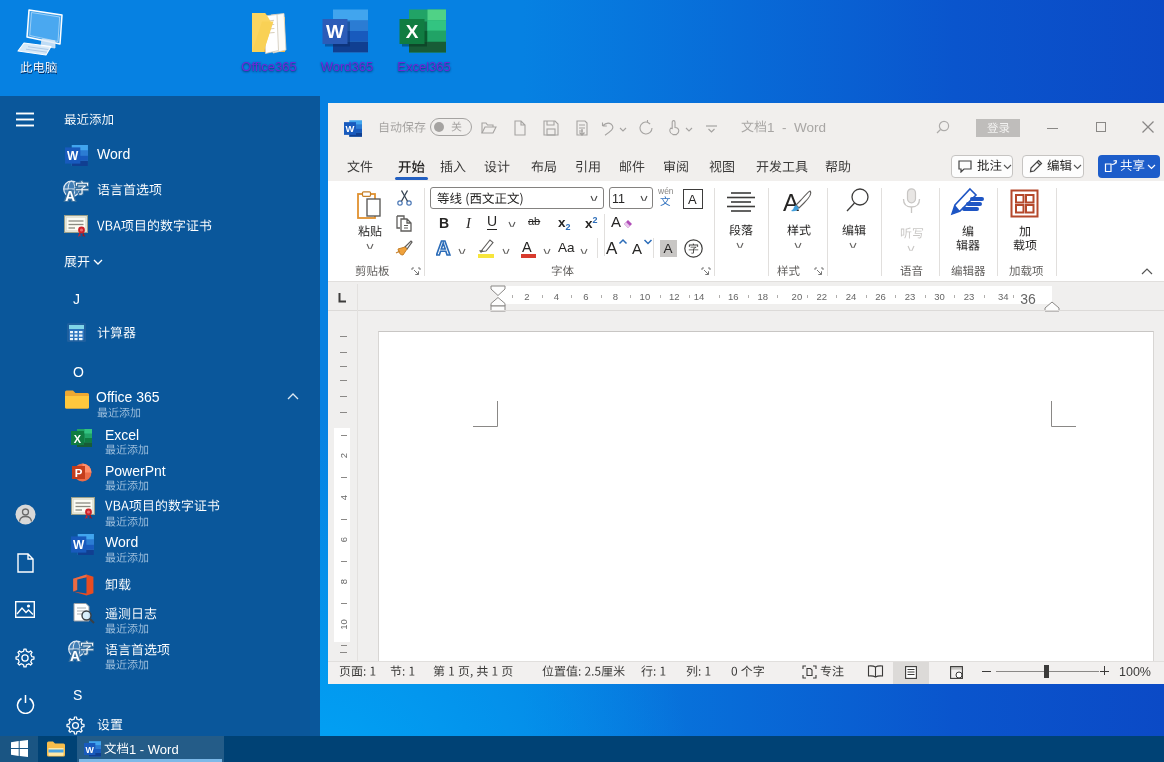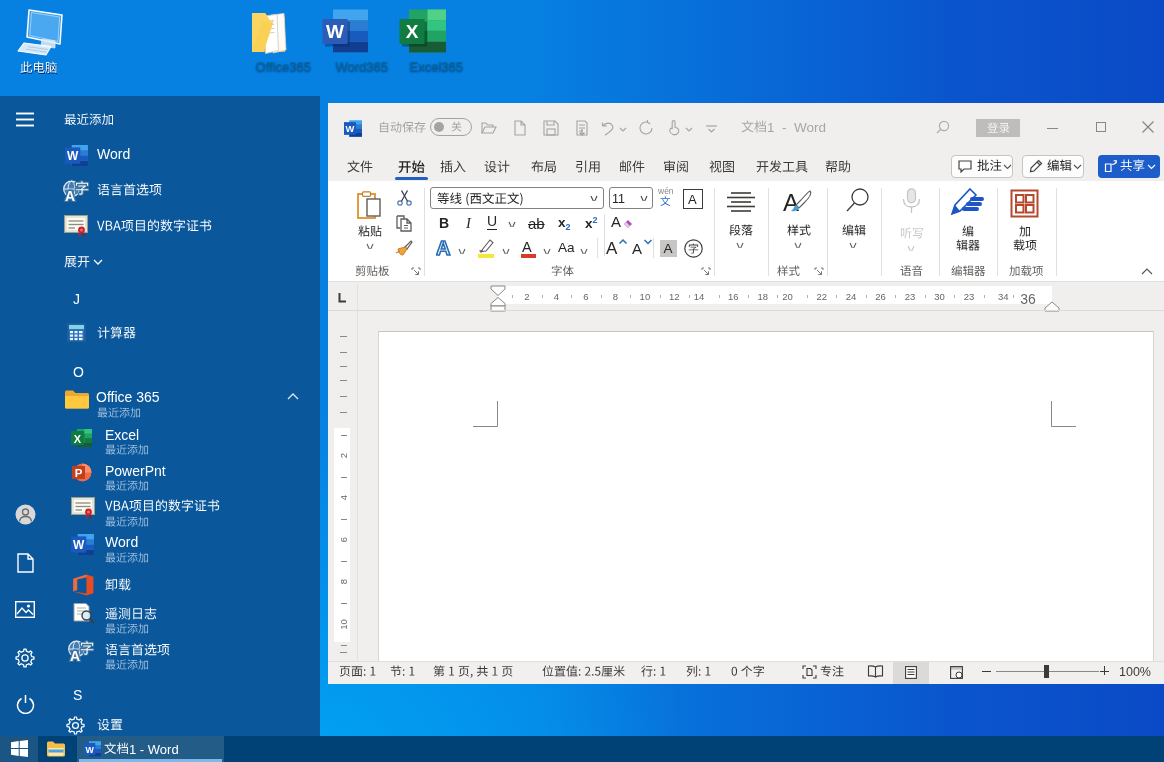--- a/index.html
+++ b/index.html
@@ -1,18 +1,18 @@
 <!DOCTYPE html>
 <html><head><meta charset="utf-8"><style>*{margin:0;padding:0;box-sizing:border-box}
 html,body{width:1164px;height:762px;overflow:hidden}
 body{font-family:"Liberation Sans",sans-serif;position:relative;
 background:radial-gradient(circle 640px at 310px 800px, rgba(0,169,248,.9), rgba(0,169,248,0) 60%),
 linear-gradient(90deg,#0681e2 0%,#0681e2 45%,#0a55cd 82%,#0b4ac6 100%);}
 .ab{position:absolute}
-.lbl{position:absolute;color:#0369a1;font-size:12.5px;text-shadow:0 1px 2px rgba(10,40,90,.9);text-align:right;white-space:nowrap}
+.lbl{position:absolute;color:#6d28d9;font-size:12.5px;text-shadow:0 1px 2px rgba(10,40,90,.9);text-align:center;white-space:nowrap}
 .wt{position:absolute;white-space:nowrap}
 </style></head><body>
 <svg width="0" height="0" style="position:absolute">
     <defs>
       <path id="t0" transform="translate(0,11) scale(0.01250,-0.01250)" d="M44 13 58 -67C184 -42 366 -9 536 23L531 98L388 72V459H531V531H388V840H312V58L199 39V637H125V26ZM581 840V90C581 -19 607 -47 699 -47C719 -47 831 -47 852 -47C941 -47 962 9 971 170C949 175 919 189 899 204C894 61 888 25 846 25C822 25 728 25 709 25C666 25 660 35 660 88V399C757 446 860 504 937 561L875 622C823 575 742 520 660 475V840Z M1452 408V264H1204V408ZM1531 408H1788V264H1531ZM1452 478H1204V621H1452ZM1531 478V621H1788V478ZM1126 695V129H1204V191H1452V85C1452 -32 1485 -63 1597 -63C1622 -63 1791 -63 1818 -63C1925 -63 1949 -10 1962 142C1939 148 1907 162 1887 176C1880 46 1870 13 1814 13C1778 13 1632 13 1602 13C1542 13 1531 25 1531 83V191H1865V695H1531V838H1452V695Z M2732 594C2714 524 2691 457 2663 394C2626 446 2586 497 2548 543L2499 507C2543 453 2590 391 2632 329C2593 254 2546 188 2492 137C2507 125 2532 99 2542 87C2591 137 2634 198 2673 268C2708 213 2738 162 2757 121L2811 164C2788 211 2750 271 2707 334C2742 410 2772 493 2796 580ZM2572 819C2596 778 2623 726 2638 687H2382V615H2944V687H2690L2714 696C2699 734 2666 796 2639 840ZM2846 541V45H2478V537H2407V-25H2846V-78H2916V541ZM2284 744V569H2155V744ZM2089 805V435C2089 292 2085 95 2028 -43C2043 -50 2073 -71 2084 -84C2126 15 2144 149 2151 272H2284V9C2284 -2 2281 -6 2270 -6C2260 -6 2230 -6 2196 -5C2206 -23 2215 -54 2217 -72C2267 -72 2299 -71 2321 -59C2342 -47 2349 -27 2349 8V805ZM2284 505V337H2154L2155 435V505Z"></path>
       <path id="t1" transform="translate(0,11) scale(0.01250,-0.01250)" d="M248 635H753V564H248ZM248 755H753V685H248ZM176 808V511H828V808ZM396 392V325H214V392ZM47 43 54 -24 396 17V-80H468V26L522 33V94L468 88V392H949V455H49V392H145V52ZM507 330V268H567L547 262C577 189 618 124 671 70C616 29 554 -2 491 -22C504 -35 522 -61 529 -77C596 -53 662 -19 720 26C776 -20 843 -55 919 -77C929 -59 948 -32 964 -18C891 0 826 31 771 71C837 135 889 215 920 314L877 333L863 330ZM613 268H832C806 209 767 157 721 113C675 157 639 209 613 268ZM396 269V198H214V269ZM396 142V80L214 59V142Z M1081 783C1136 730 1201 654 1231 607L1292 650C1260 697 1193 769 1138 820ZM1866 840C1764 809 1574 789 1415 780V558C1415 428 1406 250 1318 120C1335 111 1368 89 1381 75C1459 187 1483 344 1489 475H1693V78H1767V475H1952V545H1491V558V720C1644 730 1814 749 1928 784ZM1262 478H1052V404H1189V125C1144 108 1092 63 1039 6L1089 -63C1140 5 1189 64 1223 64C1245 64 1277 30 1319 4C1389 -39 1472 -51 1597 -51C1693 -51 1872 -45 1943 -40C1944 -19 1956 19 1965 39C1868 28 1718 20 1599 20C1486 20 1401 27 1336 68C1302 88 1281 107 1262 119Z M2407 289C2384 213 2342 126 2280 75L2335 34C2400 92 2441 186 2466 266ZM2643 254C2672 187 2701 99 2709 40L2770 63C2760 120 2732 207 2699 273ZM2766 281C2823 205 2883 100 2907 31L2970 63C2944 132 2884 233 2825 309ZM2533 397V3C2533 -9 2529 -13 2515 -13C2502 -13 2459 -14 2409 -12C2418 -33 2427 -60 2430 -80C2497 -80 2541 -79 2568 -68C2595 -57 2603 -37 2603 2V397ZM2085 777C2143 748 2213 701 2246 667L2291 728C2256 761 2186 804 2129 831ZM2038 506C2098 480 2170 437 2205 405L2248 466C2212 498 2140 537 2079 561ZM2060 -25 2127 -67C2171 22 2221 139 2259 239L2199 281C2157 173 2100 49 2060 -25ZM2327 783V713H2548C2537 667 2522 622 2503 579H2281V508H2466C2416 427 2347 357 2254 311C2268 297 2290 270 2300 254C2414 313 2494 403 2550 508H2676C2732 408 2826 316 2922 270C2933 288 2956 314 2971 328C2888 363 2807 431 2754 508H2954V579H2584C2601 622 2615 667 2627 713H2920V783Z M3572 716V-65H3644V9H3838V-57H3913V716ZM3644 81V643H3838V81ZM3195 827 3194 650H3053V577H3192C3185 325 3154 103 3028 -29C3047 -41 3074 -64 3086 -81C3221 66 3256 306 3265 577H3417C3409 192 3400 55 3379 26C3370 13 3360 9 3345 10C3327 10 3284 10 3237 14C3250 -7 3257 -39 3259 -61C3304 -64 3350 -65 3378 -61C3407 -57 3426 -48 3444 -22C3475 21 3482 167 3490 612C3490 623 3490 650 3490 650H3267L3269 827Z"></path>
       <path id="t2" transform="translate(0,11.4) scale(0.01300,-0.01300)" d="M98 767C152 720 217 653 249 610L300 664C269 705 200 768 146 813ZM391 624V559H520C509 510 497 462 486 422H320V354H958V422H840C848 486 856 560 860 623L807 628L795 624H610L634 737H924V804H355V737H557L534 624ZM564 422 596 559H783C780 517 775 467 769 422ZM403 271V-80H475V-41H816V-77H890V271ZM475 25V204H816V25ZM186 -50C201 -31 227 -11 394 105C388 120 378 149 374 168L254 89V527H45V454H184V91C184 50 163 27 148 17C161 1 180 -32 186 -50Z M1200 392V330H1803V392ZM1200 542V480H1803V542ZM1190 235V-79H1264V-37H1738V-76H1814V235ZM1264 27V171H1738V27ZM1412 820C1447 781 1483 728 1503 690H1054V624H1951V690H1549L1585 702C1566 741 1524 799 1485 842Z M2243 312H2755V210H2243ZM2243 373V472H2755V373ZM2243 150H2755V44H2243ZM2228 815C2259 782 2294 736 2313 702H2054V632H2456C2450 602 2442 568 2433 539H2168V-80H2243V-23H2755V-80H2833V539H2512L2546 632H2949V702H2696C2725 737 2757 779 2785 820L2702 842C2681 800 2643 742 2611 702H2345L2389 725C2370 758 2331 808 2294 844Z M3061 765C3119 716 3187 646 3216 597L3278 644C3246 692 3177 760 3118 806ZM3446 810C3422 721 3380 633 3326 574C3344 565 3376 545 3390 534C3413 562 3435 597 3455 636H3603V490H3320V423H3501C3484 292 3443 197 3293 144C3309 130 3331 102 3339 83C3507 149 3557 264 3576 423H3679V191C3679 115 3696 93 3771 93C3786 93 3854 93 3869 93C3932 93 3952 125 3959 252C3938 257 3907 268 3893 282C3890 177 3886 163 3861 163C3847 163 3792 163 3782 163C3756 163 3753 166 3753 191V423H3951V490H3678V636H3909V701H3678V836H3603V701H3485C3498 731 3509 763 3518 795ZM3251 456H3056V386H3179V83C3136 63 3090 27 3045 -15L3095 -80C3152 -18 3206 34 3243 34C3265 34 3296 5 3335 -19C3401 -58 3484 -68 3600 -68C3698 -68 3867 -63 3945 -58C3946 -36 3958 1 3966 20C3867 10 3715 3 3601 3C3495 3 3411 9 3349 46C3301 74 3278 98 3251 100Z M4618 500V289C4618 184 4591 56 4319 -19C4335 -34 4357 -61 4366 -77C4649 12 4693 158 4693 289V500ZM4689 91C4766 41 4864 -31 4911 -79L4961 -26C4913 21 4813 90 4736 138ZM4029 184 4048 106C4140 137 4262 179 4379 219L4369 284L4247 247V650H4363V722H4046V650H4172V225ZM4417 624V153H4490V556H4816V155H4891V624H4655C4670 655 4686 692 4702 728H4957V796H4381V728H4613C4603 694 4591 656 4578 624Z"></path>
       <path id="t3" transform="translate(0,11.4) scale(0.01300,-0.01300)" d="M235 0H342L575 733H481L363 336C338 250 320 180 292 94H288C261 180 242 250 217 336L98 733H1Z M676 0H909C1073 0 1187 71 1187 215C1187 315 1125 373 1038 390V395C1107 417 1145 481 1145 554C1145 683 1041 733 893 733H676ZM768 422V660H881C996 660 1054 628 1054 542C1054 467 1003 422 877 422ZM768 74V350H896C1025 350 1096 309 1096 218C1096 119 1022 74 896 74Z M1236 0H1329L1400 224H1668L1738 0H1836L1587 733H1484ZM1423 297 1459 410C1485 493 1509 572 1532 658H1536C1560 573 1583 493 1610 410L1645 297Z M2458 500V289C2458 184 2431 56 2159 -19C2175 -34 2197 -61 2206 -77C2489 12 2533 158 2533 289V500ZM2529 91C2606 41 2704 -31 2751 -79L2801 -26C2753 21 2653 90 2576 138ZM1869 184 1888 106C1980 137 2102 179 2219 219L2209 284L2087 247V650H2203V722H1886V650H2012V225ZM2257 624V153H2330V556H2656V155H2731V624H2495C2510 655 2526 692 2542 728H2797V796H2221V728H2453C2443 694 2431 656 2418 624Z M3073 470H3599V305H3073ZM3073 542V704H3599V542ZM3073 233H3599V67H3073ZM2998 778V-74H3073V-6H3599V-74H3677V778Z M4392 423C4447 350 4515 250 4545 189L4609 229C4576 288 4507 385 4450 456ZM4080 842C4072 794 4055 728 4039 679H3927V-54H3996V25H4275V679H4108C4125 722 4144 778 4161 828ZM3996 612H4206V401H3996ZM3996 93V335H4206V93ZM4438 844C4406 706 4352 568 4283 479C4301 469 4332 448 4346 436C4380 484 4412 545 4440 613H4696C4684 212 4668 58 4636 24C4624 10 4613 7 4593 7C4570 7 4510 8 4444 13C4458 -6 4467 -38 4469 -59C4525 -62 4584 -64 4618 -61C4654 -57 4676 -49 4699 -19C4739 30 4753 185 4768 644C4769 654 4769 682 4769 682H4467C4483 729 4498 779 4510 828Z M5283 821C5265 782 5233 723 5208 688L5257 664C5283 697 5317 747 5346 793ZM4928 793C4954 751 4981 696 4990 661L5047 686C5038 722 5011 776 4983 815ZM5250 260C5227 208 5195 164 5157 126C5119 145 5080 164 5043 180C5057 204 5073 231 5087 260ZM4950 153C4999 134 5054 109 5104 83C5040 37 4963 5 4881 -14C4894 -28 4910 -54 4917 -72C5009 -47 5094 -8 5166 50C5199 30 5229 11 5252 -6L5300 43C5277 59 5248 77 5215 95C5268 152 5310 222 5335 309L5294 326L5282 323H5118L5140 375L5073 387C5066 367 5056 345 5046 323H4910V260H5015C4994 220 4971 183 4950 153ZM5097 841V654H4890V592H5074C5026 527 4949 465 4879 435C4894 421 4911 395 4920 378C4981 411 5047 467 5097 526V404H5167V540C5215 505 5276 458 5301 435L5343 489C5319 506 5231 562 5182 592H5371V654H5167V841ZM5469 832C5444 656 5399 488 5321 383C5337 373 5366 349 5378 337C5404 374 5426 418 5446 467C5468 369 5497 278 5534 199C5478 104 5400 31 5291 -22C5305 -37 5326 -67 5333 -83C5435 -28 5512 41 5571 129C5621 44 5683 -24 5761 -71C5773 -52 5795 -26 5812 -12C5728 33 5662 106 5611 198C5664 301 5698 426 5720 576H5788V646H5503C5517 702 5529 761 5538 821ZM5649 576C5633 461 5609 361 5573 276C5535 366 5507 468 5488 576Z M6300 363V300H5909V228H6300V14C6300 0 6295 -5 6277 -6C6259 -6 6194 -6 6127 -4C6140 -24 6154 -58 6159 -79C6244 -79 6297 -78 6332 -67C6368 -54 6379 -32 6379 12V228H6770V300H6379V337C6467 384 6557 452 6619 516L6568 555L6551 551H6073V480H6475C6424 436 6359 392 6300 363ZM6264 824C6283 798 6302 765 6315 736H5920V529H5994V664H6683V529H6760V736H6403C6389 769 6363 814 6337 847Z M6942 769C6996 722 7064 657 7097 615L7149 667C7116 708 7046 771 6991 814ZM7192 30V-40H7802V30H7564V360H7762V431H7564V693H7780V763H7226V693H7487V30H7352V512H7278V30ZM6890 526V454H7031V107C7031 54 6994 15 6975 -1C6988 -12 7012 -37 7021 -52C7036 -32 7063 -10 7234 124C7225 139 7211 169 7204 188L7104 112V526Z M8557 760C8621 717 8704 656 8745 617L8791 674C8749 711 8664 770 8602 810ZM7966 665V592H8258V395H7900V323H8258V-79H8334V323H8704C8693 178 8679 115 8659 97C8649 88 8638 87 8617 87C8594 87 8529 88 8466 94C8480 73 8490 43 8492 21C8553 18 8613 17 8644 19C8679 22 8702 28 8722 50C8752 79 8768 160 8783 361C8784 372 8786 395 8786 395H8640V665H8334V837H8258V665ZM8334 395V592H8566V395Z"></path>
       <path id="t4" transform="translate(0,11.4) scale(0.01300,-0.01300)" d="M313 -81V-80C332 -68 364 -60 615 3C613 17 615 46 618 65L402 17V222H540C609 68 736 -35 916 -81C925 -61 945 -34 961 -19C874 -1 798 31 737 76C789 104 850 141 897 177L840 217C803 186 742 145 691 116C659 147 632 182 611 222H950V288H741V393H910V457H741V550H670V457H469V550H400V457H249V393H400V288H221V222H331V60C331 15 301 -8 282 -18C293 -32 308 -63 313 -81ZM469 393H670V288H469ZM216 727H815V625H216ZM141 792V498C141 338 132 115 31 -42C50 -50 83 -69 98 -81C202 83 216 328 216 498V559H890V792Z M1649 703V418H1369V461V703ZM1052 418V346H1288C1274 209 1223 75 1054 -28C1074 -41 1101 -66 1114 -84C1299 33 1351 189 1365 346H1649V-81H1726V346H1949V418H1726V703H1918V775H1089V703H1293V461L1292 418Z"></path>
       <path id="t5" transform="translate(0,11.4) scale(0.01300,-0.01300)" d="M137 775C193 728 263 660 295 617L346 673C312 714 241 778 186 823ZM46 526V452H205V93C205 50 174 20 155 8C169 -7 189 -41 196 -61C212 -40 240 -18 429 116C421 130 409 162 404 182L281 98V526ZM626 837V508H372V431H626V-80H705V431H959V508H705V837Z M1252 457H1764V398H1252ZM1252 350H1764V290H1252ZM1252 562H1764V505H1252ZM1576 845C1548 768 1497 695 1436 647C1453 640 1482 624 1497 613H1296L1353 634C1346 653 1331 680 1315 704H1487V766H1223C1234 786 1244 806 1253 826L1183 845C1151 767 1096 689 1035 638C1052 628 1082 608 1096 596C1127 625 1158 663 1185 704H1237C1257 674 1277 637 1287 613H1177V239H1311V174L1310 152H1056V90H1286C1258 48 1198 6 1072 -25C1088 -39 1109 -65 1119 -81C1279 -35 1346 28 1372 90H1642V-78H1719V90H1948V152H1719V239H1842V613H1742L1796 638C1786 657 1768 681 1748 704H1940V766H1620C1631 786 1640 807 1648 828ZM1642 152H1386L1387 172V239H1642ZM1505 613C1532 638 1559 669 1583 704H1663C1690 675 1718 639 1731 613Z M2196 730H2366V589H2196ZM2622 730H2802V589H2622ZM2614 484C2656 468 2706 443 2740 420H2452C2475 452 2495 485 2511 518L2437 532V795H2128V524H2431C2415 489 2392 454 2364 420H2052V353H2298C2230 293 2141 239 2030 198C2045 184 2064 158 2072 141L2128 165V-80H2198V-51H2365V-74H2437V229H2246C2305 267 2355 309 2396 353H2582C2624 307 2679 264 2739 229H2555V-80H2624V-51H2802V-74H2875V164L2924 148C2934 166 2955 194 2972 208C2863 234 2751 288 2675 353H2949V420H2774L2801 449C2768 475 2704 506 2653 524ZM2553 795V524H2875V795ZM2198 15V163H2365V15ZM2624 15V163H2802V15Z"></path>
@@ -538,21 +538,21 @@
     <use href="#t31" fill="#2c6fbe"></use>
   </svg>
 <div class="ab" style="left:683px;top:189px;width:20px;height:20px;border:1.4px solid #3d3c3b"></div>
 <div class="wt" style="left:688px;top:191.5px;font-size:13px;color:#262524">A</div>
 <div class="wt" style="left:439px;top:215px;font-size:14px;font-weight:bold;color:#262524">B</div>
 <div class="wt" style="left:466px;top:215px;font-size:14.5px;font-style:italic;font-family:'Liberation Serif',serif;color:#262524">I</div>
 <div class="wt" style="left:487px;top:214px;font-size:14px;color:#262524;border-bottom:1.4px solid #262524;line-height:15px">U</div>
 <svg class="ab" style="left:508px;top:221px" width="8" height="6">
     <path d="M1 1 L4.0 7.5 L7 1" fill="none" stroke="#555" stroke-width="1.1"></path>
   </svg>
-<div class="wt" style="left:528px;top:215px;font-size:15px;color:#262524;text-decoration:line-through">ab</div>
+<div class="wt" style="left:528px;top:215px;font-size:11px;color:#262524;text-decoration:line-through">ab</div>
 <div class="wt" style="left:558px;top:215px;font-size:13.5px;font-weight:bold;color:#262524">x<span style="font-size:9px;color:#2b6cb8;vertical-align:-3px">2</span></div>
 <div class="wt" style="left:585px;top:215px;font-size:13.5px;font-weight:bold;color:#262524">x<span style="font-size:9px;color:#2b6cb8;vertical-align:5px">2</span></div>
 <div class="ab" style="left:604px;top:214px;width:1px;height:42px;background:#e1dfdd"></div>
 <svg class="ab" style="left:611px;top:213px" width="22" height="20" viewBox="0 0 22 20">
 <text x="0" y="14" font-size="15" fill="#262524" font-family="Liberation Sans">A</text>
 <path d="M13 11 L17 7 L21 11 L17 15 Z" fill="#b14eb8"></path>
     <path d="M13 11 L15 9 L19 13 L17 15 Z" fill="#e8c7ec"></path>
 </svg>
 <svg class="ab" style="left:436px;top:238px" width="18" height="19" viewBox="0 0 18 19">
 <text x="0" y="17" font-size="20" font-weight="bold" fill="#fff" stroke="#2b6cb8" stroke-width="1.6" font-family="Liberation Sans">A</text>
@@ -720,21 +720,21 @@
 <div class="wt" style="left:634.9px;top:291px;width:20px;font-size:9.5px;color:#666;text-align:center">10</div>
 <div class="ab" style="left:659.6px;top:294.5px;width:1px;height:3px;background:#b0aeac"></div>
 <div class="wt" style="left:664.3px;top:291px;width:20px;font-size:9.5px;color:#666;text-align:center">12</div>
 <div class="ab" style="left:689px;top:294.5px;width:1px;height:3px;background:#b0aeac"></div>
 <div class="wt" style="left:693.8px;top:291px;width:20px;font-size:9.5px;color:#666;text-align:left">14</div>
 <div class="ab" style="left:718.5px;top:294.5px;width:1px;height:3px;background:#b0aeac"></div>
 <div class="wt" style="left:723.3px;top:291px;width:20px;font-size:9.5px;color:#666;text-align:center">16</div>
 <div class="ab" style="left:748px;top:294.5px;width:1px;height:3px;background:#b0aeac"></div>
 <div class="wt" style="left:752.7px;top:291px;width:20px;font-size:9.5px;color:#666;text-align:center">18</div>
 <div class="ab" style="left:777.4px;top:294.5px;width:1px;height:3px;background:#b0aeac"></div>
-<div class="wt" style="left:782.2px;top:291px;width:20px;font-size:9.5px;color:#666;text-align:left">20</div>
+<div class="wt" style="left:782.2px;top:291px;width:20px;font-size:9.5px;color:#666;text-align:right">20</div>
 <div class="ab" style="left:806.9px;top:294.5px;width:1px;height:3px;background:#b0aeac"></div>
 <div class="wt" style="left:811.7px;top:291px;width:20px;font-size:9.5px;color:#666;text-align:center">22</div>
 <div class="ab" style="left:836.4px;top:294.5px;width:1px;height:3px;background:#b0aeac"></div>
 <div class="wt" style="left:841.1px;top:291px;width:20px;font-size:9.5px;color:#666;text-align:center">24</div>
 <div class="ab" style="left:865.8px;top:294.5px;width:1px;height:3px;background:#b0aeac"></div>
 <div class="wt" style="left:870.6px;top:291px;width:20px;font-size:9.5px;color:#666;text-align:center">26</div>
 <div class="ab" style="left:895.3px;top:294.5px;width:1px;height:3px;background:#b0aeac"></div>
 <div class="wt" style="left:900.1px;top:291px;width:20px;font-size:9.5px;color:#666;text-align:center">23</div>
 <div class="ab" style="left:924.8px;top:294.5px;width:1px;height:3px;background:#b0aeac"></div>
 <div class="wt" style="left:929.5px;top:291px;width:20px;font-size:9.5px;color:#666;text-align:center">30</div>

